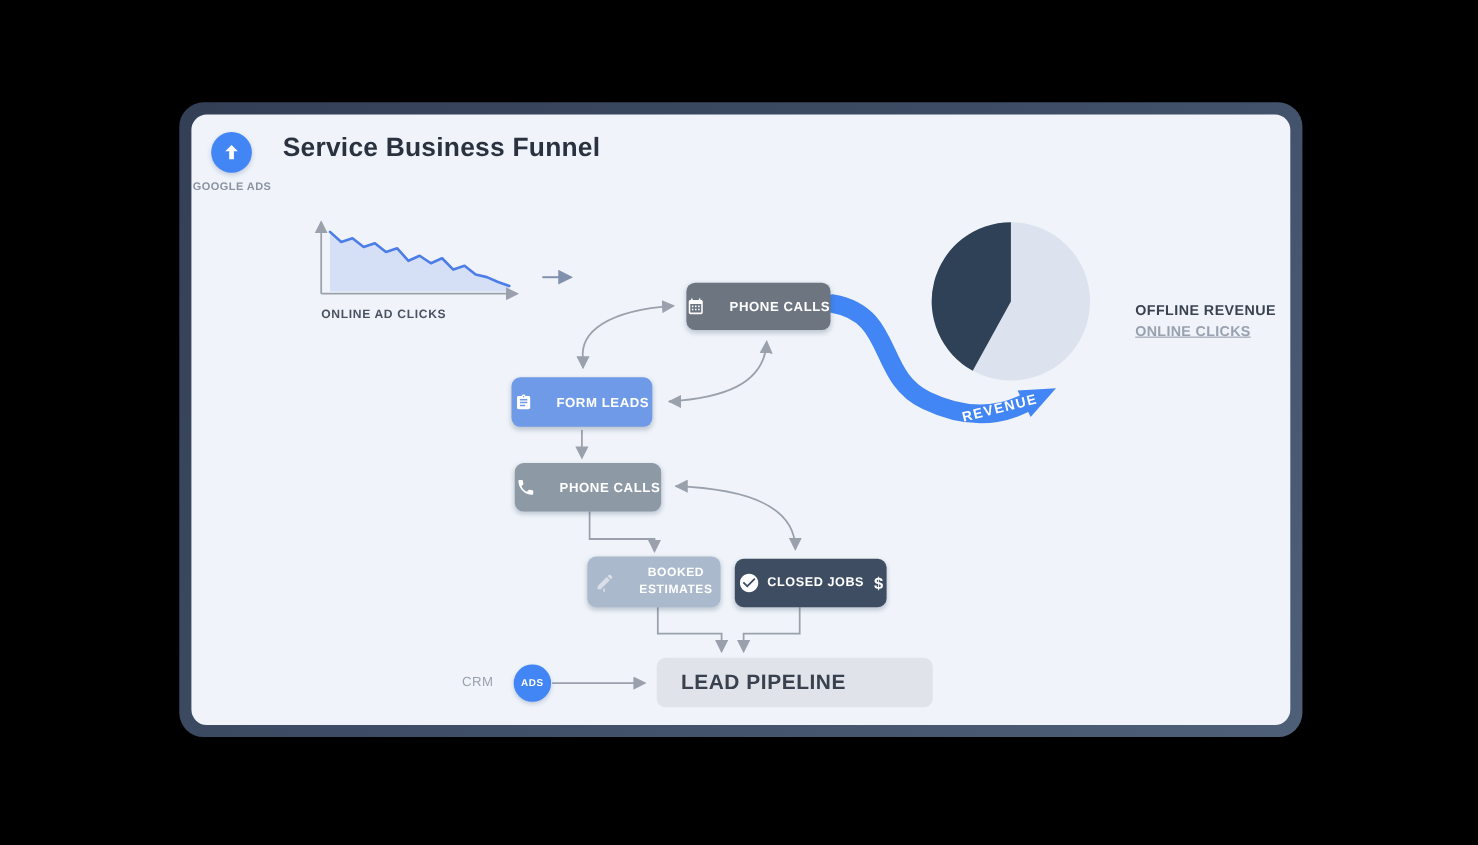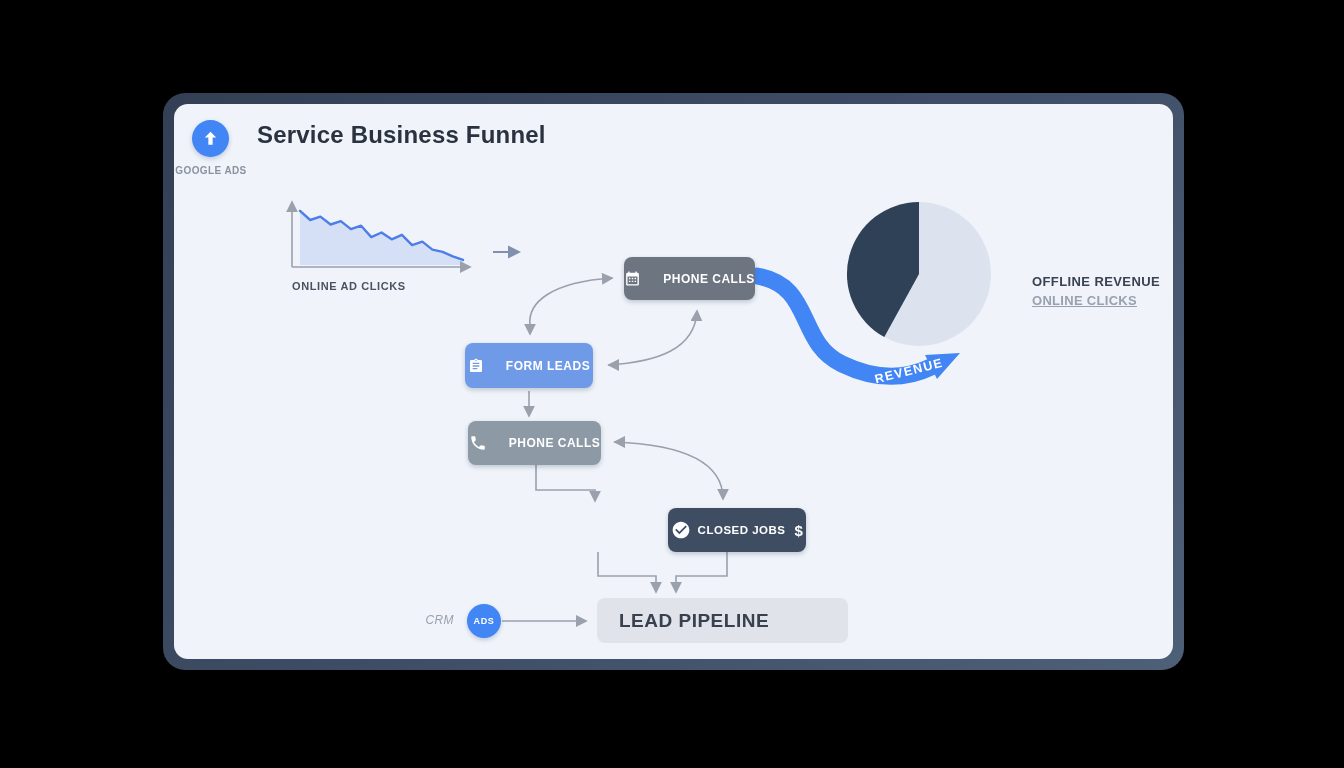--- a/index.html
+++ b/index.html
@@ -39,22 +39,22 @@
   .spark-label{left:118px;top:176px;width:192px;text-align:left;font-size:11px;font-weight:700;
     color:#4a5262;letter-spacing:.6px;}
   .pie-label-1{left:858px;top:170px;font-size:13px;font-weight:700;color:#3a4250;letter-spacing:.4px;}
   .pie-label-2{left:858px;top:189px;font-size:13px;font-weight:700;color:#99a1ae;letter-spacing:.3px;text-decoration:underline;}
 
   
   .ribbon-label{left:694px;top:260px;width:82px;text-align:center;color:#fff;font-size:12.5px;
     font-weight:700;letter-spacing:1.4px;transform:rotate(-14deg);}
 
   
-  .crm-label{left:246px;top:509px;width:34px;text-align:right;font-size:12px;font-weight:400;
-    color:#9aa1ad;letter-spacing:.4px;font-style:italic;}
+  .crm-label{left:246px;top:509px;width:34px;text-align:left;font-size:12px;font-weight:400;
+    color:#9aa1ad;letter-spacing:.4px;}
   .ads-badge{left:293px;top:500px;width:34px;height:34px;border-radius:50%;background:#4285f4;
     display:flex;align-items:center;justify-content:center;color:#fff;font-size:9px;font-weight:700;
     letter-spacing:.6px;box-shadow:0 2px 4px rgba(40,70,130,.25);}
   .icon{display:flex;align-items:center;justify-content:center;}
 </style>
 </head>
 <body>
 
 <div class="stage">
   <div class="card">
@@ -139,20 +139,32 @@
 
       <div class="node n-phone-mid">
         <span class="icon">
           <svg width="18" height="18" viewBox="0 0 24 24" fill="#ffffff">
               <path d="M6.62 10.79c1.44 2.83 3.76 5.14 6.59 6.59l2.2-2.2c.27-.27.67-.36 1.02-.24 1.12.37 2.33.57 3.57.57.55 0 1 .45 1 1V20c0 .55-.45 1-1 1-9.39 0-17-7.61-17-17 0-.55.45-1 1-1h3.5c.55 0 1 .45 1 1 0 1.25.2 2.45.57 3.57.11.35.03.74-.25 1.02l-2.2 2.2z"></path>
             </svg>
         </span>
         <span class="lbl">PHONE CALLS</span>
       </div>
 
+      <div class="node n-booked">
+        <span class="icon" style="opacity:.55">
+          <svg width="18" height="20" viewBox="0 0 24 24" fill="#ffffff">
+              <path d="M3 17.25V21h3.75L17.81 9.94l-3.75-3.75L3 17.25zM20.71 7.04c.39-.39.39-1.02 0-1.41l-2.34-2.34c-.39-.39-1.02-.39-1.41 0l-1.83 1.83 3.75 3.75 1.83-1.83z"></path>
+              <rect x="10" y="20" width="2" height="4"></rect>
+            </svg>
+        </span>
+        <span class="two-line">
+          <span>BOOKED</span>
+          <span>ESTIMATES</span>
+        </span>
+      </div>
 
       <div class="node n-closed">
         <span class="icon">
           <svg width="20" height="20" viewBox="0 0 24 24" fill="#ffffff">
               <path d="M12 2C6.48 2 2 6.48 2 12s4.48 10 10 10 10-4.48 10-10S17.52 2 12 2zm-2 15-5-5 1.41-1.41L10 14.17l7.59-7.59L19 8l-9 9z"></path>
             </svg>
         </span>
         <span class="lbl">CLOSED JOBS</span>
         <span class="dollar">$</span>
       </div>

